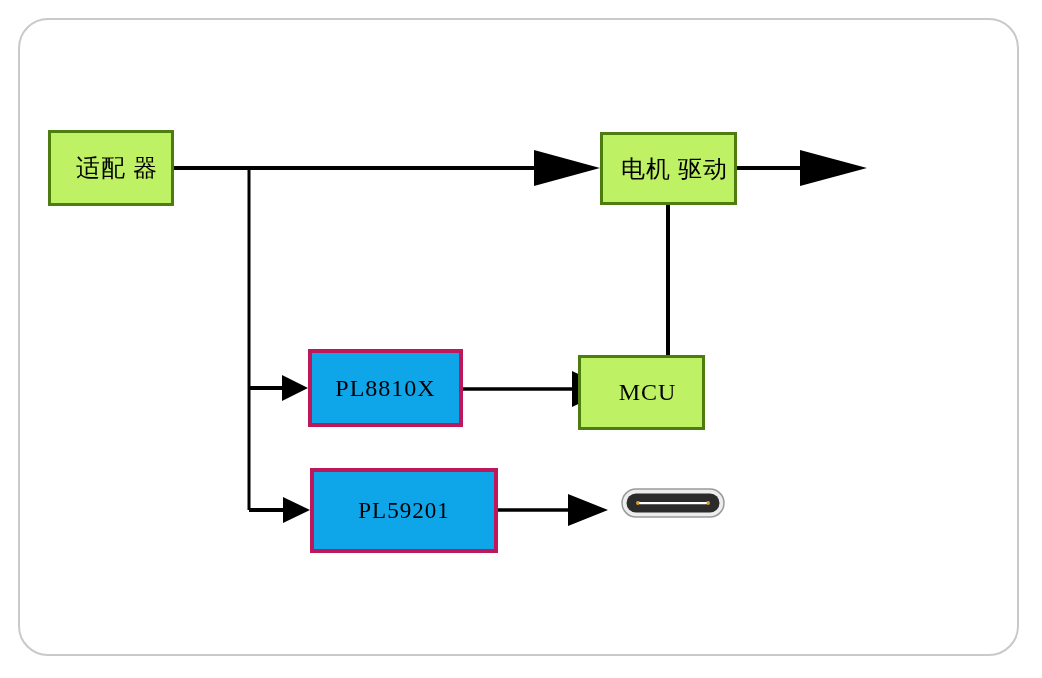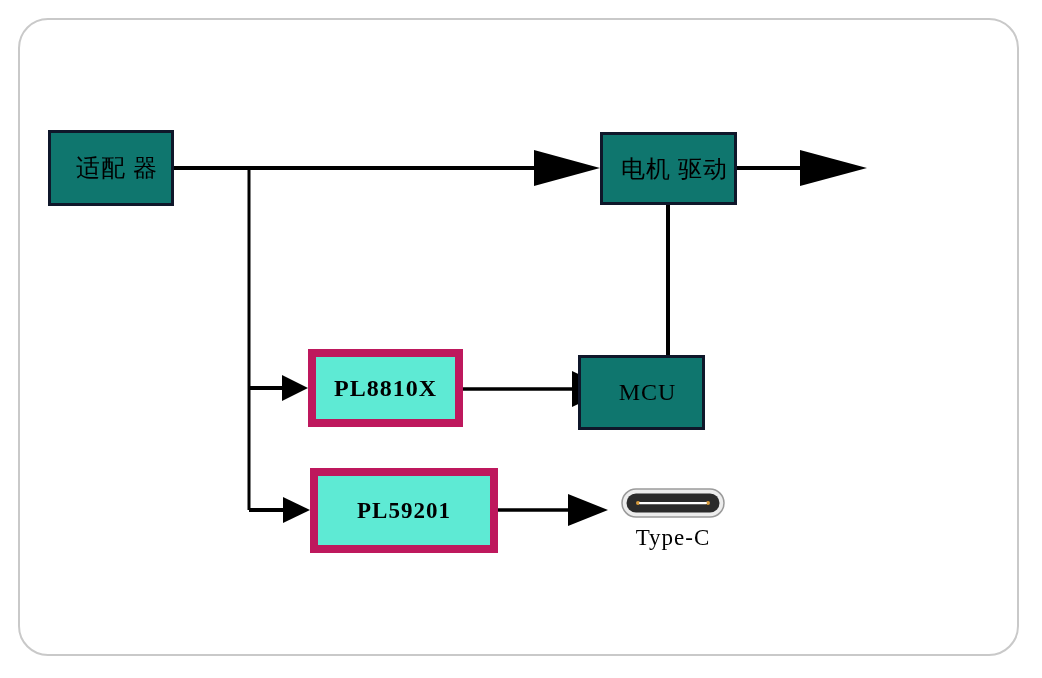--- a/index.html
+++ b/index.html
@@ -31,28 +31,27 @@
     align-items: center;
     justify-content: center;
     box-sizing: border-box;
     font-size: 24px;
     color: #000000;
     z-index: 2;
     text-align: center;
     letter-spacing: 1px;
   }
   .light {
-    background: #0f766e;
-    border: 3px solid #0f172a;
+    background: #bef264;
+    border: 3px solid #4d7c0f;
     padding-left: 12px;
   }
   .green {
-    background: #5eead4;
-    border: 8px solid #be185d;
-    font-weight: bold;
+    background: #0ea5e9;
+    border: 4px solid #be185d;
   }
   .two-line { flex-direction: column; line-height: 1.3; font-size: 23px; }
   #adapter       { left: 48px;  top: 130px; width: 126px; height: 76px; }
   #motor-driver  { left: 600px; top: 132px; width: 137px; height: 73px; }
   #motor         { left: 867px; top: 132px; width: 136px; height: 73px; }
   #pl8810x       { left: 308px; top: 349px; width: 155px; height: 78px; }
   #mcu           { left: 578px; top: 355px; width: 127px; height: 75px; }
   #typec-bridge  { left: 310px; top: 468px; width: 188px; height: 85px; }
   .typec-icon {
     position: absolute;
@@ -125,15 +124,14 @@
   </div>
 
   <svg class="typec-icon" width="104" height="30" viewBox="0 0 104 30">
     <rect x="1" y="1" width="102" height="28" rx="14" fill="#ededed" stroke="#9a9a9a" stroke-width="1.5"></rect>
     <rect x="5.5" y="5.5" width="93" height="19" rx="9.5" fill="#2b2b2b" stroke="none"></rect>
     <circle cx="17" cy="15" r="2" fill="#d79b3c"></circle>
     <circle cx="87" cy="15" r="2" fill="#d79b3c"></circle>
     <rect x="18" y="14" width="68" height="2.2" rx="1.1" fill="#ffffff" stroke="none"></rect>
   </svg>
 
-  <div class="typec-label">Type-C</div>
 
 </div>
 
 </body></html>

